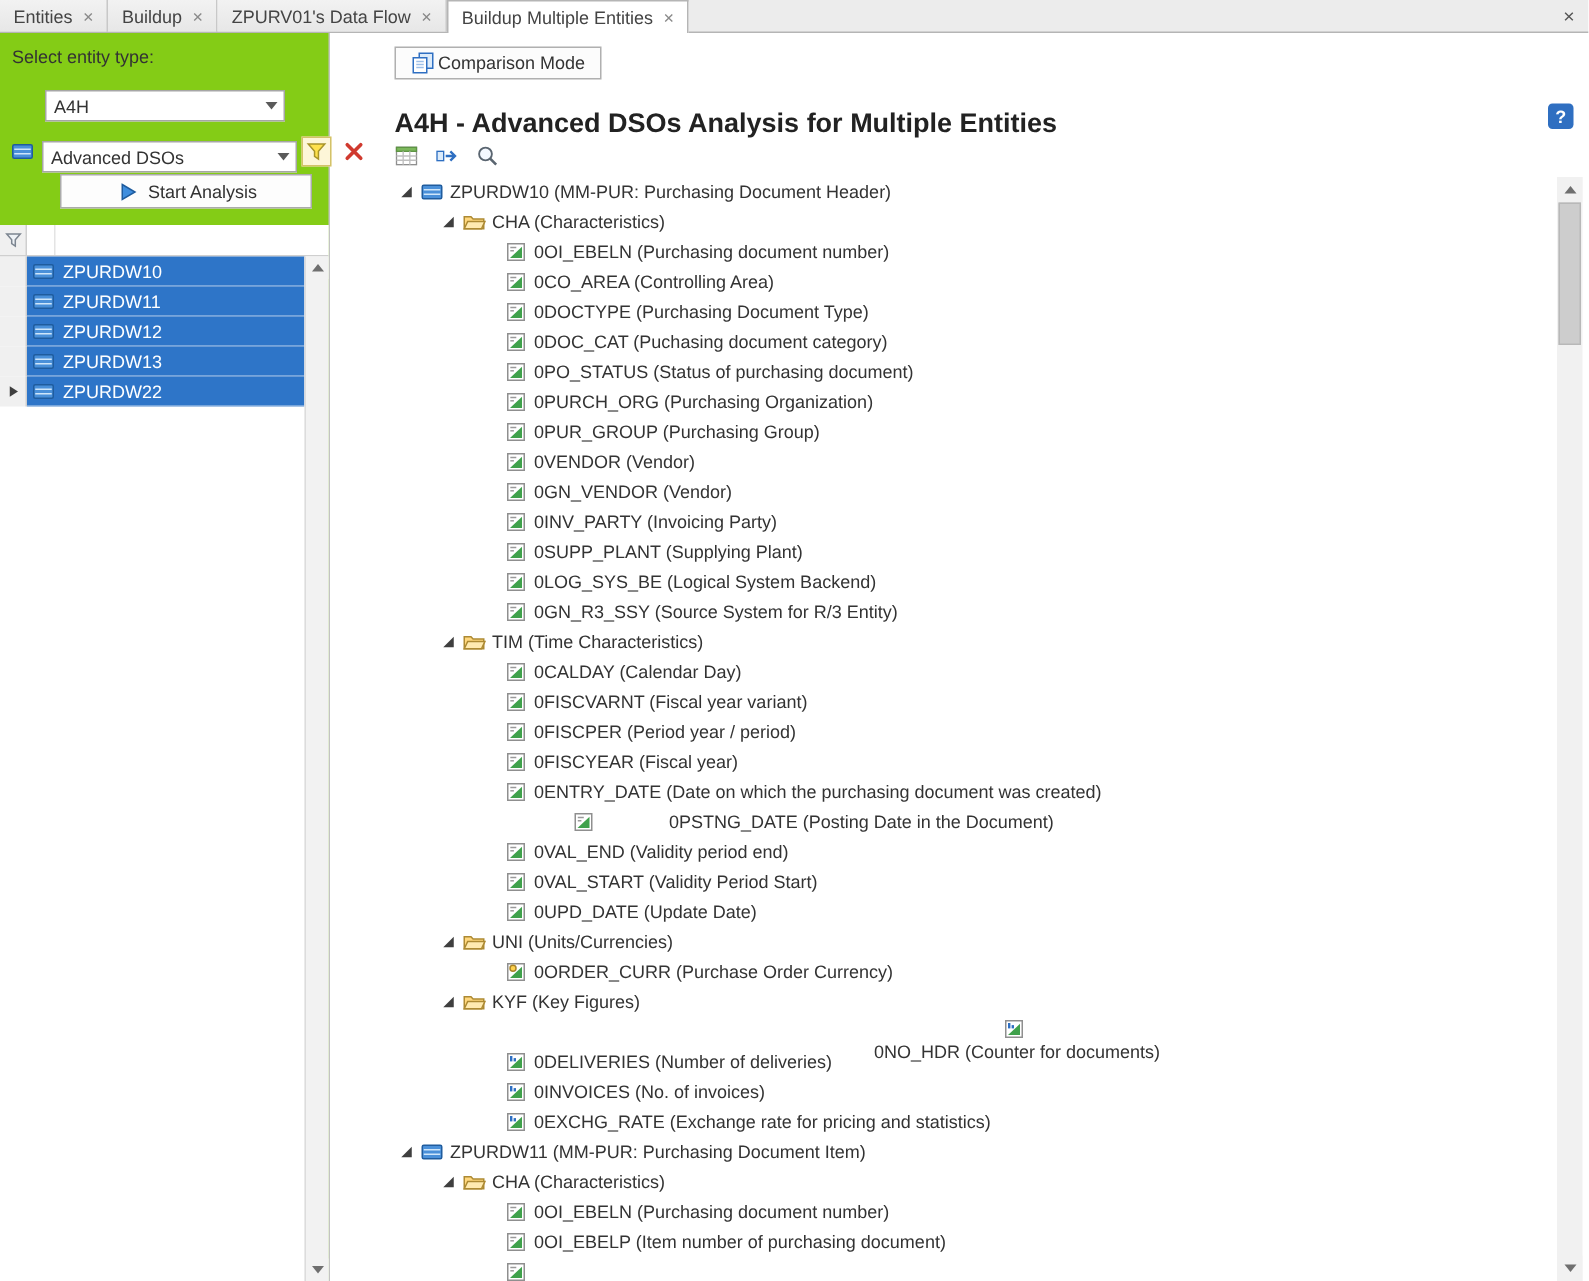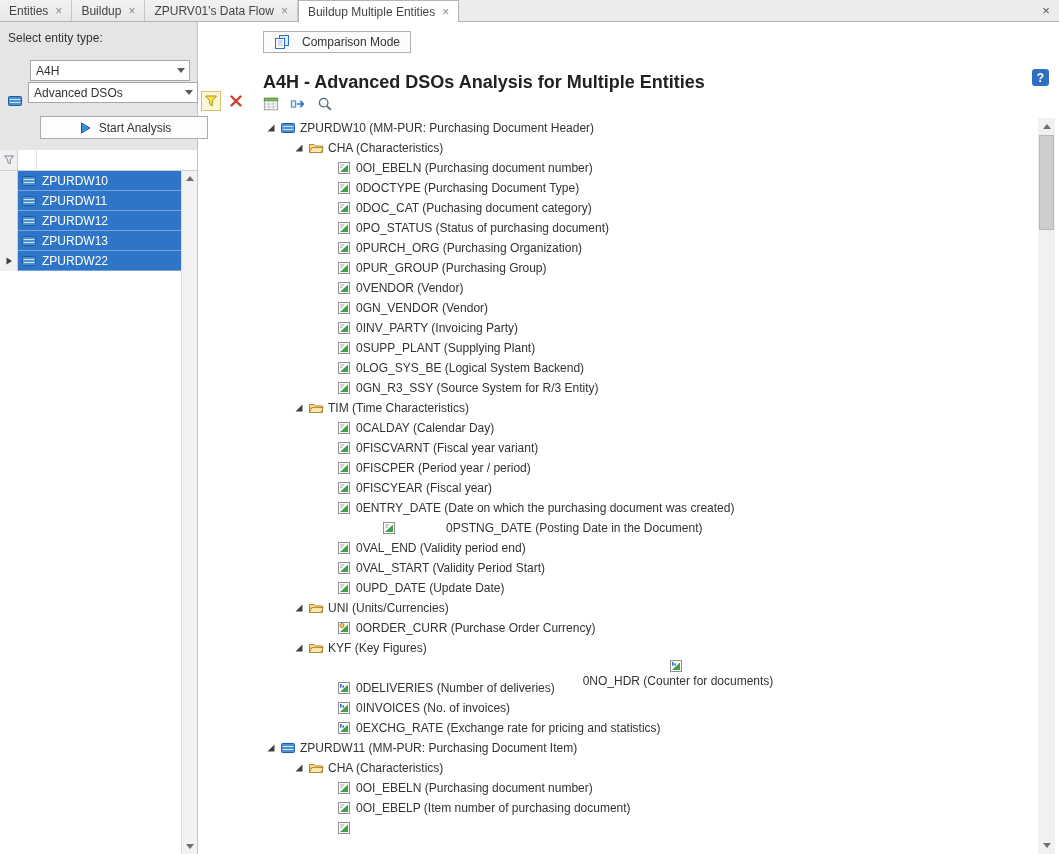--- a/index.html
+++ b/index.html
@@ -33,36 +33,36 @@
   }
   .tab-close { color:#8a8a8a; font-size:12px; line-height:1; }
   .tabbar-spacer { flex:1; }
   .tabbar-close {
     width:20px; display:flex; align-items:center; justify-content:center;
     color:#555; font-size:13px; margin-right:3px;
   }
 
   
   .left-panel {
-    position:absolute; left:0; top:22px; width:198px; bottom:0;
-    background:#e5e5e5; border-right:1px solid #c3c3c3;
+    position:absolute; left:0; top:22px; width:220px; bottom:0;
+    background:#84cc16; border-right:1px solid #c3c3c3;
   }
   .entity-type-label { position:absolute; left:8px; top:9px; color:#333; }
   .combo {
     position:absolute; height:21px; background:#fff; border:1px solid #a6a6a6;
     display:flex; align-items:center;
   }
   .combo .combo-value { flex:1; padding:0 5px; white-space:nowrap; overflow:hidden; }
   .combo .combo-arrow { width:16px; height:100%; display:flex; align-items:center; justify-content:center; }
   .combo .combo-arrow::after {
     content:""; border-left:4px solid transparent; border-right:4px solid transparent;
     border-top:5px solid #5a5a5a;
   }
   .system-combo { left:30px; top:38px; width:160px; }
-  .entity-combo { left:28px; top:60px; width:170px; }
+  .entity-combo { left:28px; top:72px; width:170px; }
   .dso-mini { position:absolute; left:7px; top:71px; }
   .tool-btn {
     position:absolute; width:20px; height:20px; display:flex;
     align-items:center; justify-content:center;
   }
   .filter-btn { left:201px; top:69px; background:#fdf6d8; border:1px solid #d3c269; }
   .clear-btn { left:226px; top:69px; }
   .start-btn {
     position:absolute; left:40px; top:94px; width:168px; height:23px;
     background:#fdfdfd; border:1px solid #ababab;
@@ -95,21 +95,21 @@
   .sb-arrow { position:absolute; left:0; width:100%; height:15px;
     display:flex; align-items:center; justify-content:center; background:#f2f2f2; }
   .sb-arrow.up { top:0; }  .sb-arrow.down { bottom:0; }
   .sb-arrow.up::after { content:""; border-left:4px solid transparent; border-right:4px solid transparent; border-bottom:5px solid #6f6f6f; }
   .sb-arrow.down::after { content:""; border-left:4px solid transparent; border-right:4px solid transparent; border-top:5px solid #6f6f6f; }
 
   
   .main-panel { position:absolute; left:250px; top:22px; right:0; bottom:0; background:#fff; }
   .comparison-btn {
     position:absolute; left:13px; top:9px; height:22px;
-    display:inline-flex; align-items:center; gap:12px; padding:0 10px;
+    display:inline-flex; align-items:center; gap:2px; padding:0 10px;
     background:#fcfcfc; border:1px solid #b0b0b0; color:#333; cursor:default;
   }
   .page-title { position:absolute; left:13px; top:50px; font-size:18px; font-weight:bold; color:#222; }
   .help-btn {
     position:absolute; right:10px; top:47px; width:17px; height:17px;
     background:#2f6fc1; color:#fff; font-weight:bold; font-size:12px;
     display:flex; align-items:center; justify-content:center; border-radius:3px;
   }
   .toolbar { position:absolute; left:11px; top:72px; display:flex; gap:7px; }
   .toolbar-btn { width:20px; height:20px; display:flex; align-items:center; justify-content:center; }
@@ -388,20 +388,32 @@
       <div class="tree-row" style="padding-left: 69px;">
         <span class="twisty-spacer"></span>
         <span class="icon">
           <svg width="16" height="16" viewBox="0 0 16 16">
             <rect x="2.5" y="2.5" width="11" height="11" fill="#ffffff" stroke="#8f8f8f"></rect>
             <path d="M4 12 L12 12 L12 4.5 Z" fill="#3fa14b"></path>
             <line x1="4.2" y1="5" x2="8.2" y2="5" stroke="#9a9a9a"></line>
             <line x1="4.2" y1="7.2" x2="6.6" y2="7.2" stroke="#9a9a9a"></line>
           </svg>
         </span>
+        <span class="tree-label">0CO_AREA (Controlling Area)</span>
+      </div>
+      <div class="tree-row" style="padding-left: 69px;">
+        <span class="twisty-spacer"></span>
+        <span class="icon">
+          <svg width="16" height="16" viewBox="0 0 16 16">
+            <rect x="2.5" y="2.5" width="11" height="11" fill="#ffffff" stroke="#8f8f8f"></rect>
+            <path d="M4 12 L12 12 L12 4.5 Z" fill="#3fa14b"></path>
+            <line x1="4.2" y1="5" x2="8.2" y2="5" stroke="#9a9a9a"></line>
+            <line x1="4.2" y1="7.2" x2="6.6" y2="7.2" stroke="#9a9a9a"></line>
+          </svg>
+        </span>
         <span class="tree-label">0DOCTYPE (Purchasing Document Type)</span>
       </div>
       <div class="tree-row" style="padding-left: 69px;">
         <span class="twisty-spacer"></span>
         <span class="icon">
           <svg width="16" height="16" viewBox="0 0 16 16">
             <rect x="2.5" y="2.5" width="11" height="11" fill="#ffffff" stroke="#8f8f8f"></rect>
             <path d="M4 12 L12 12 L12 4.5 Z" fill="#3fa14b"></path>
             <line x1="4.2" y1="5" x2="8.2" y2="5" stroke="#9a9a9a"></line>
             <line x1="4.2" y1="7.2" x2="6.6" y2="7.2" stroke="#9a9a9a"></line>

